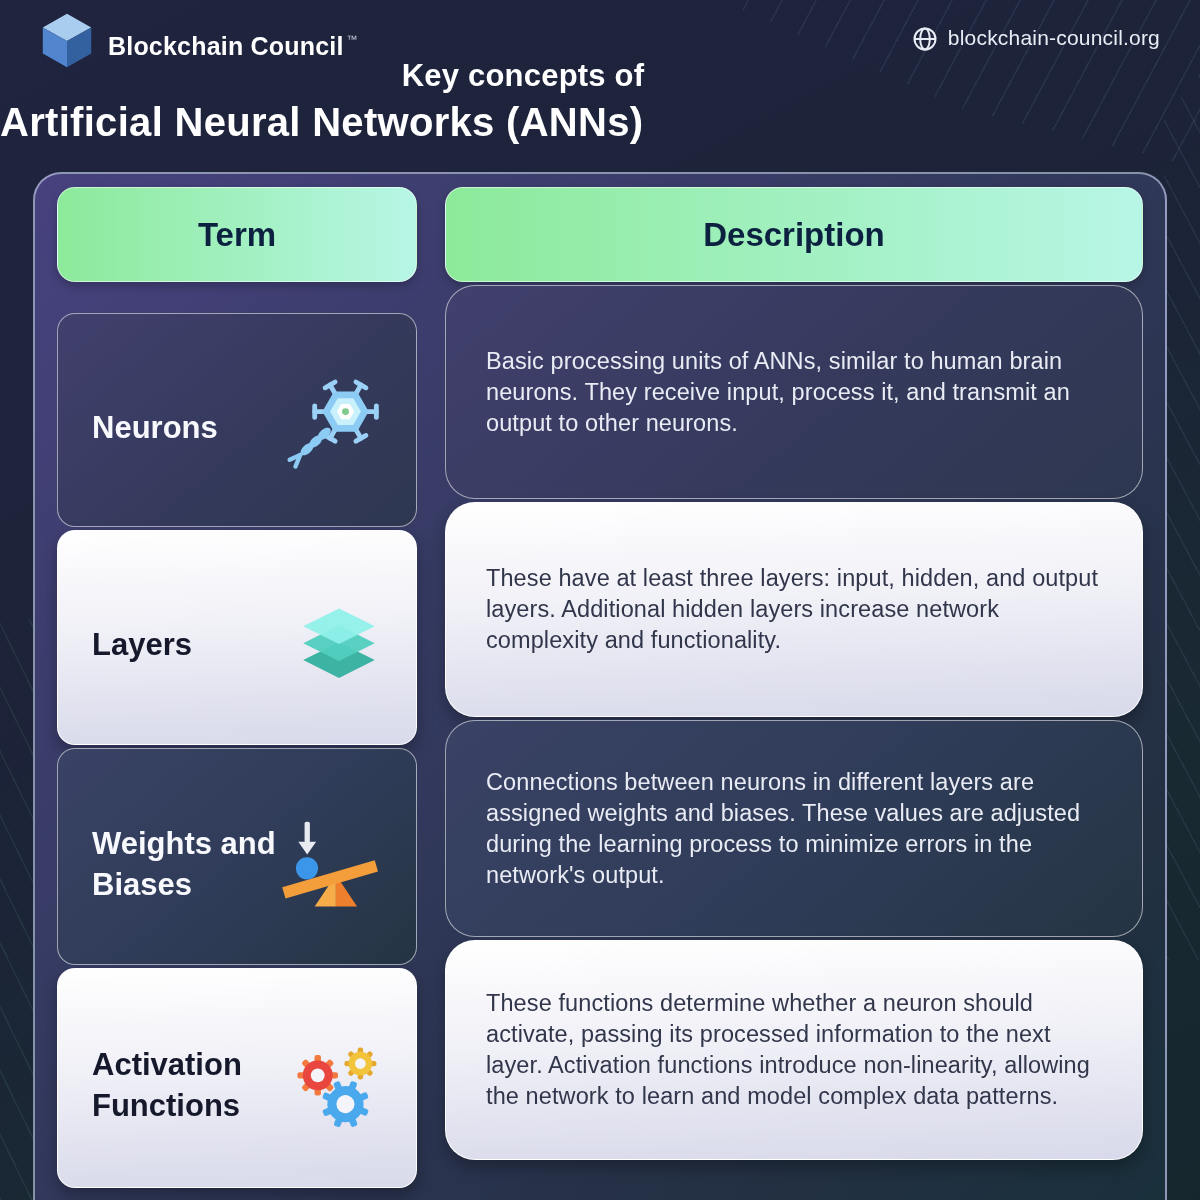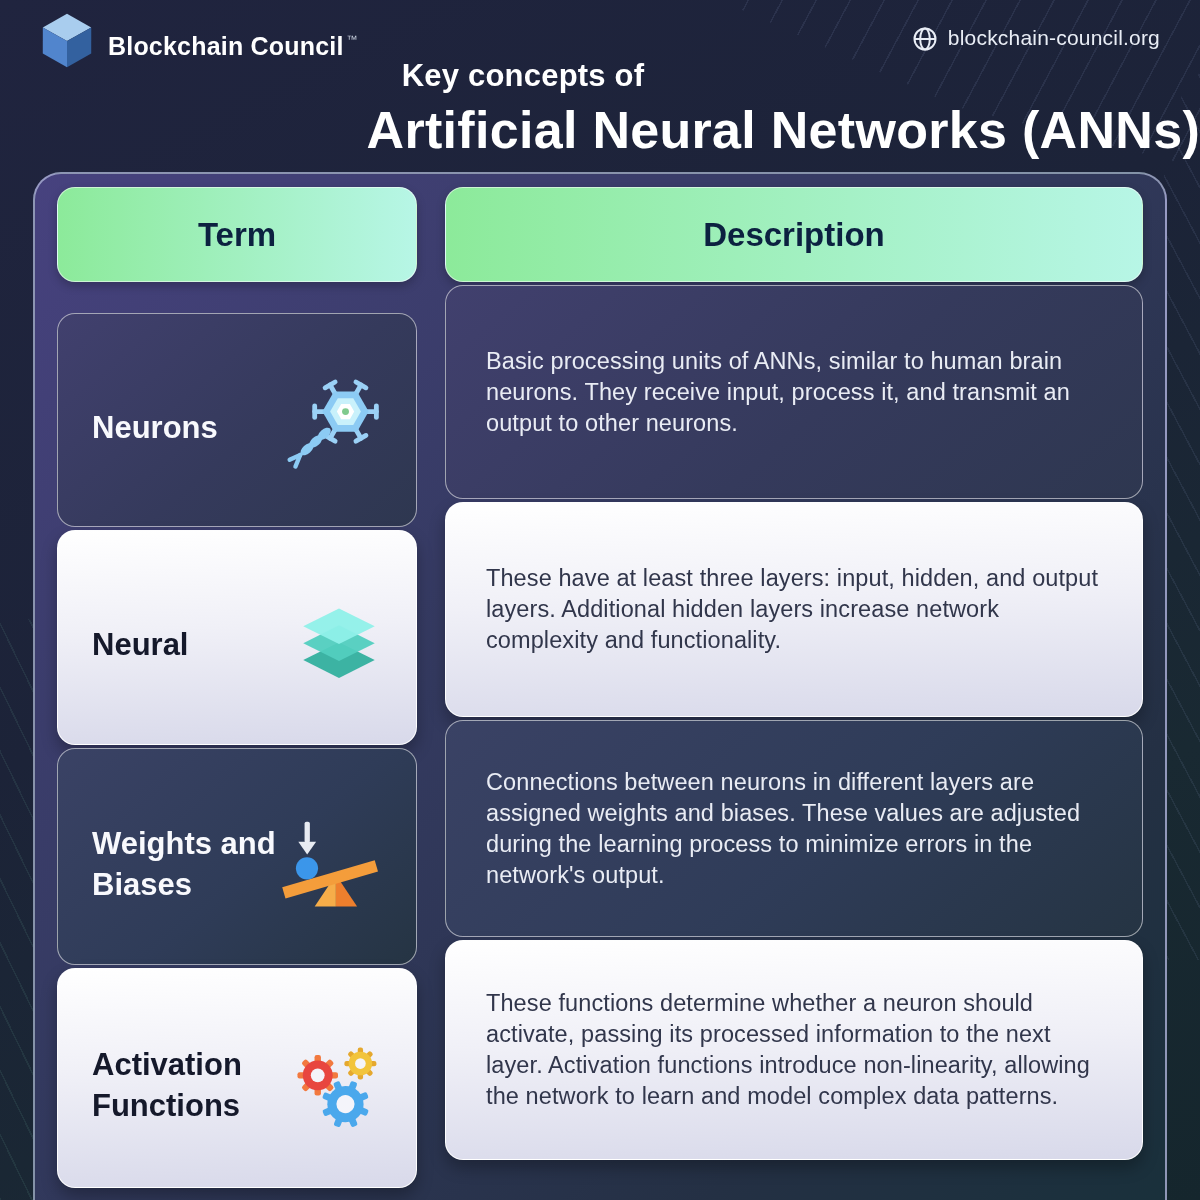--- a/index.html
+++ b/index.html
@@ -18,22 +18,22 @@
 
   .logo{position:absolute;left:36px;top:8px;display:flex;align-items:flex-start;}
   .brand-name{color:#ffffff;font-size:25px;font-weight:700;margin:24px 0 0 10px;letter-spacing:.2px;}
   .tm{font-size:11px;color:#cfd6e4;vertical-align:12px;margin-left:3px;font-weight:400;}
 
   .website{position:absolute;right:40px;top:26px;display:flex;gap:10px;
     color:#e9edf5;font-size:21px;font-weight:500;letter-spacing:.2px;text-decoration:none;}
 
   .title1{position:absolute;top:58px;left:0;width:1046px;text-align:center;color:#ffffff;
     font-size:31px;font-weight:700;letter-spacing:.2px;}
-  .title2{position:absolute;top:100px;left:0;width:1200px;text-align:right;color:#ffffff;
-    font-size:52px;font-weight:800;letter-spacing:.3px;}
+  .title2{position:absolute;top:100px;left:0;width:1200px;text-align:left;color:#ffffff;
+    font-size:40px;font-weight:800;letter-spacing:.3px;}
 
   .container{position:absolute;left:33px;top:172px;width:1134px;height:1135px;box-sizing:border-box;
     border-radius:28px;border:2px solid rgba(205,214,242,.6);
     background:linear-gradient(135deg,#47427f 0%,#343a60 40%,#243044 75%,#173039 100%);}
 
   .cell{position:absolute;border-radius:18px;box-sizing:border-box;}
   .col-term{left:22px;width:360px;}
   .col-desc{left:410px;width:698px;}
   .row-h{top:13px;height:95px;}
   .row-0{top:111px;height:214px;}
@@ -49,21 +49,21 @@
     border:1.5px solid rgba(255,255,255,.55);color:#e9ecf4;}
   .dark.low{background:linear-gradient(140deg,#3a4265 0%,#2f3c58 55%,#253443 100%);}
   .light{background:linear-gradient(178deg,#ffffff 0%,#f0f0f7 45%,#d8d9ea 100%);
     border:1.5px solid rgba(255,255,255,.95);color:#31364b;box-shadow:0 8px 16px rgba(0,0,0,.28);}
 
   .term-cell{display:flex;align-items:center;justify-content:space-between;padding:16px 30px 0 34px;margin-top:28px;}
   .term-label{font-size:31px;font-weight:700;line-height:1.32;max-width:205px;color:#f8f9fd;}
   .light .term-label{color:#15192b;}
   .icon{flex:0 0 auto;display:flex;align-items:center;}
 
-  .desc-cell{display:flex;align-items:center;padding:0 38px 0 40px;}
+  .desc-cell{display:flex;align-items:center;padding:0 38px 0 40px;border-radius:30px;}
   .desc-cell p{margin:0;font-size:23.5px;line-height:31px;letter-spacing:.1px;}
 </style>
 </head>
 <body>
 
 <div class="deco deco-tr"></div>
 <div class="deco deco-r"></div>
 <div class="deco deco-bl"></div>
 
 <div class="logo">
@@ -130,21 +130,21 @@
             <line x1="21" y1="83" x2="16" y2="95"></line>
         </g>
       </svg>
     </span>
   </div>
   <div class="cell desc-cell dark col-desc row-0">
     <p>Basic processing units of ANNs, similar to human brain neurons. They receive input, process it, and transmit an output to other neurons.</p>
   </div>
 
   <div class="cell term-cell light col-term row-1">
-    <span class="term-label">Neural</span>
+    <span class="term-label">Layers</span>
     <span class="icon">
       <svg width="94" height="94" viewBox="0 0 100 100">
         <polygon points="50,46 88,65 50,84 12,65" fill="#3cb3a3"></polygon>
         <polygon points="50,28 88,47 50,66 12,47" fill="#52cfbf" opacity="0.95"></polygon>
         <polygon points="50,10 88,29 50,48 12,29" fill="#8ff0e9" opacity="0.95"></polygon>
       </svg>
     </span>
   </div>
   <div class="cell desc-cell light col-desc row-1">
     <p>These have at least three layers: input, hidden, and output layers. Additional hidden layers increase network complexity and functionality.</p>

